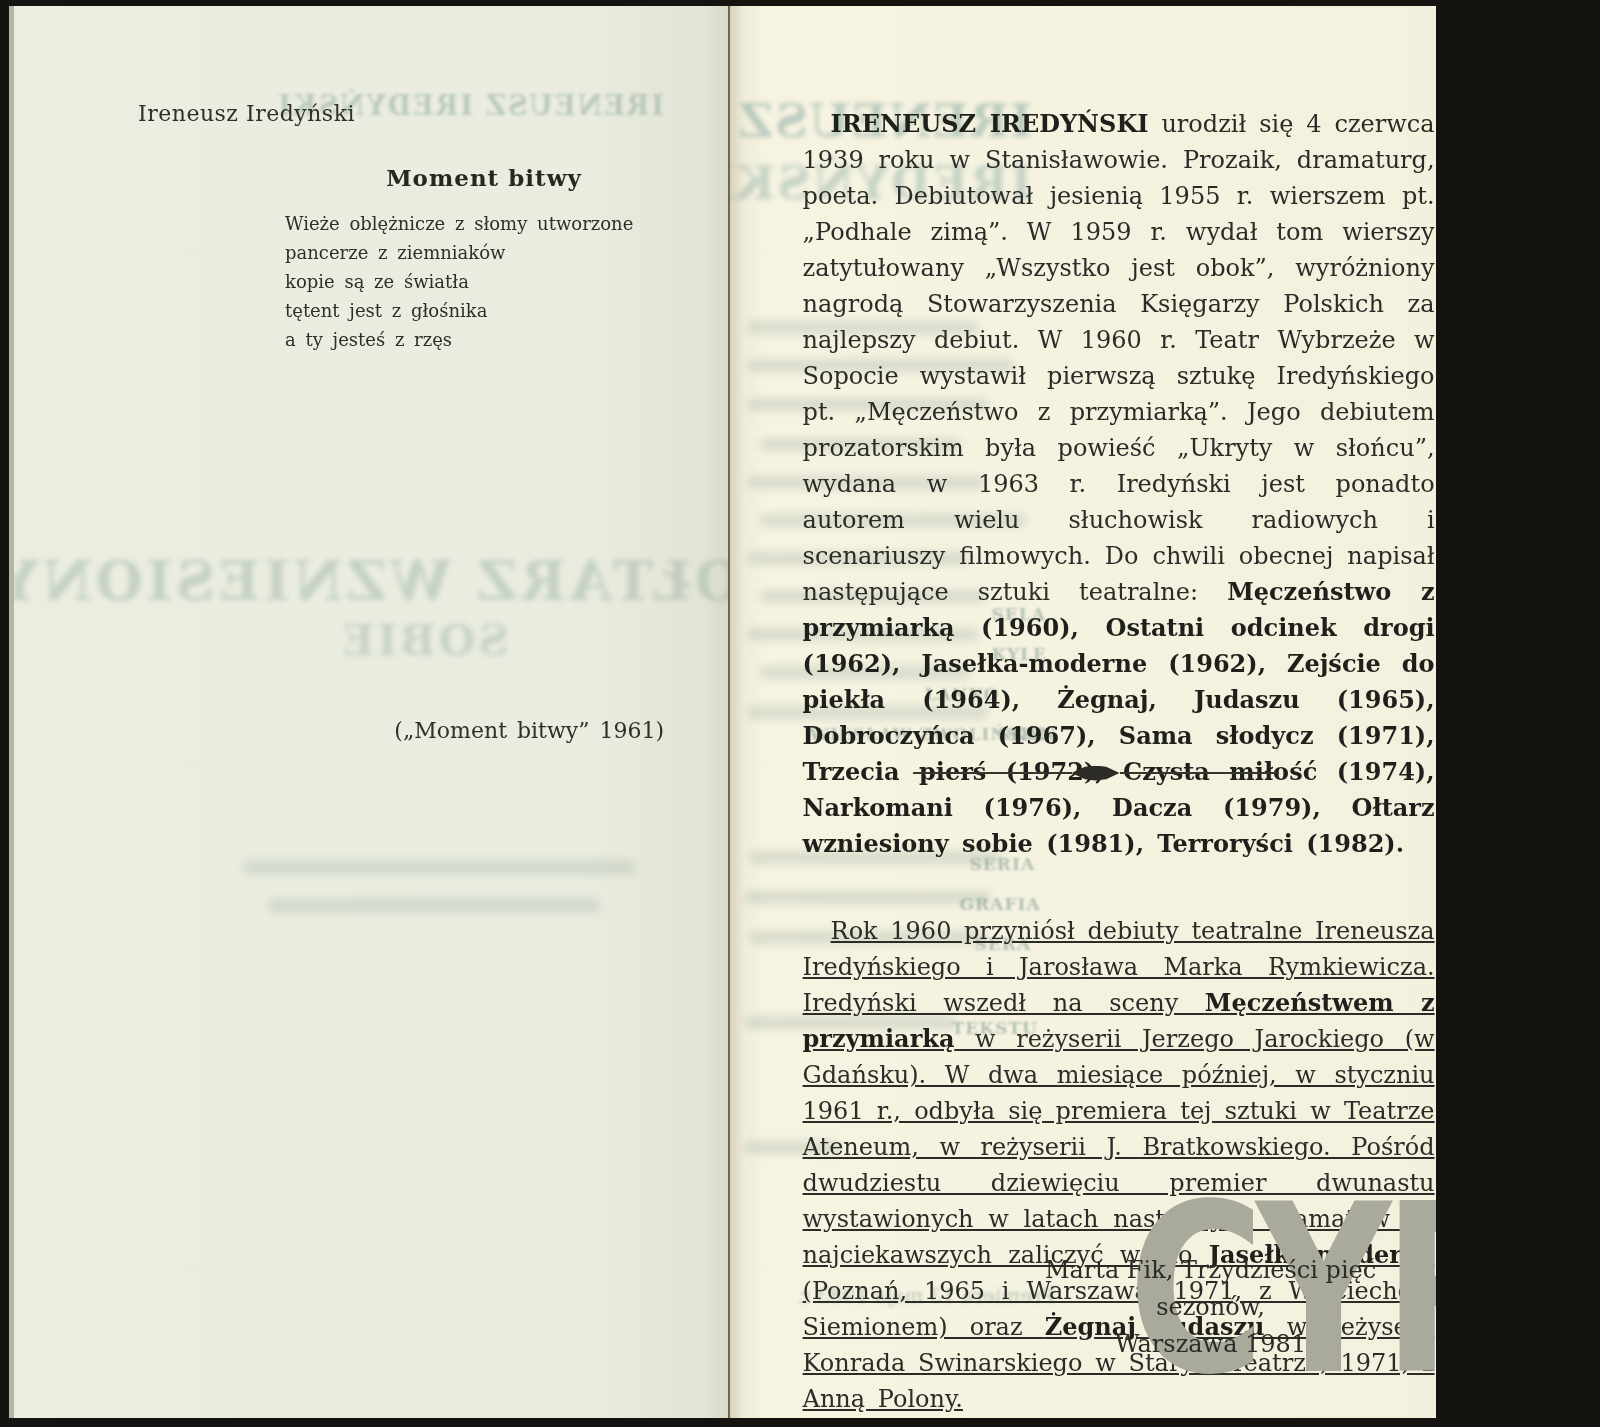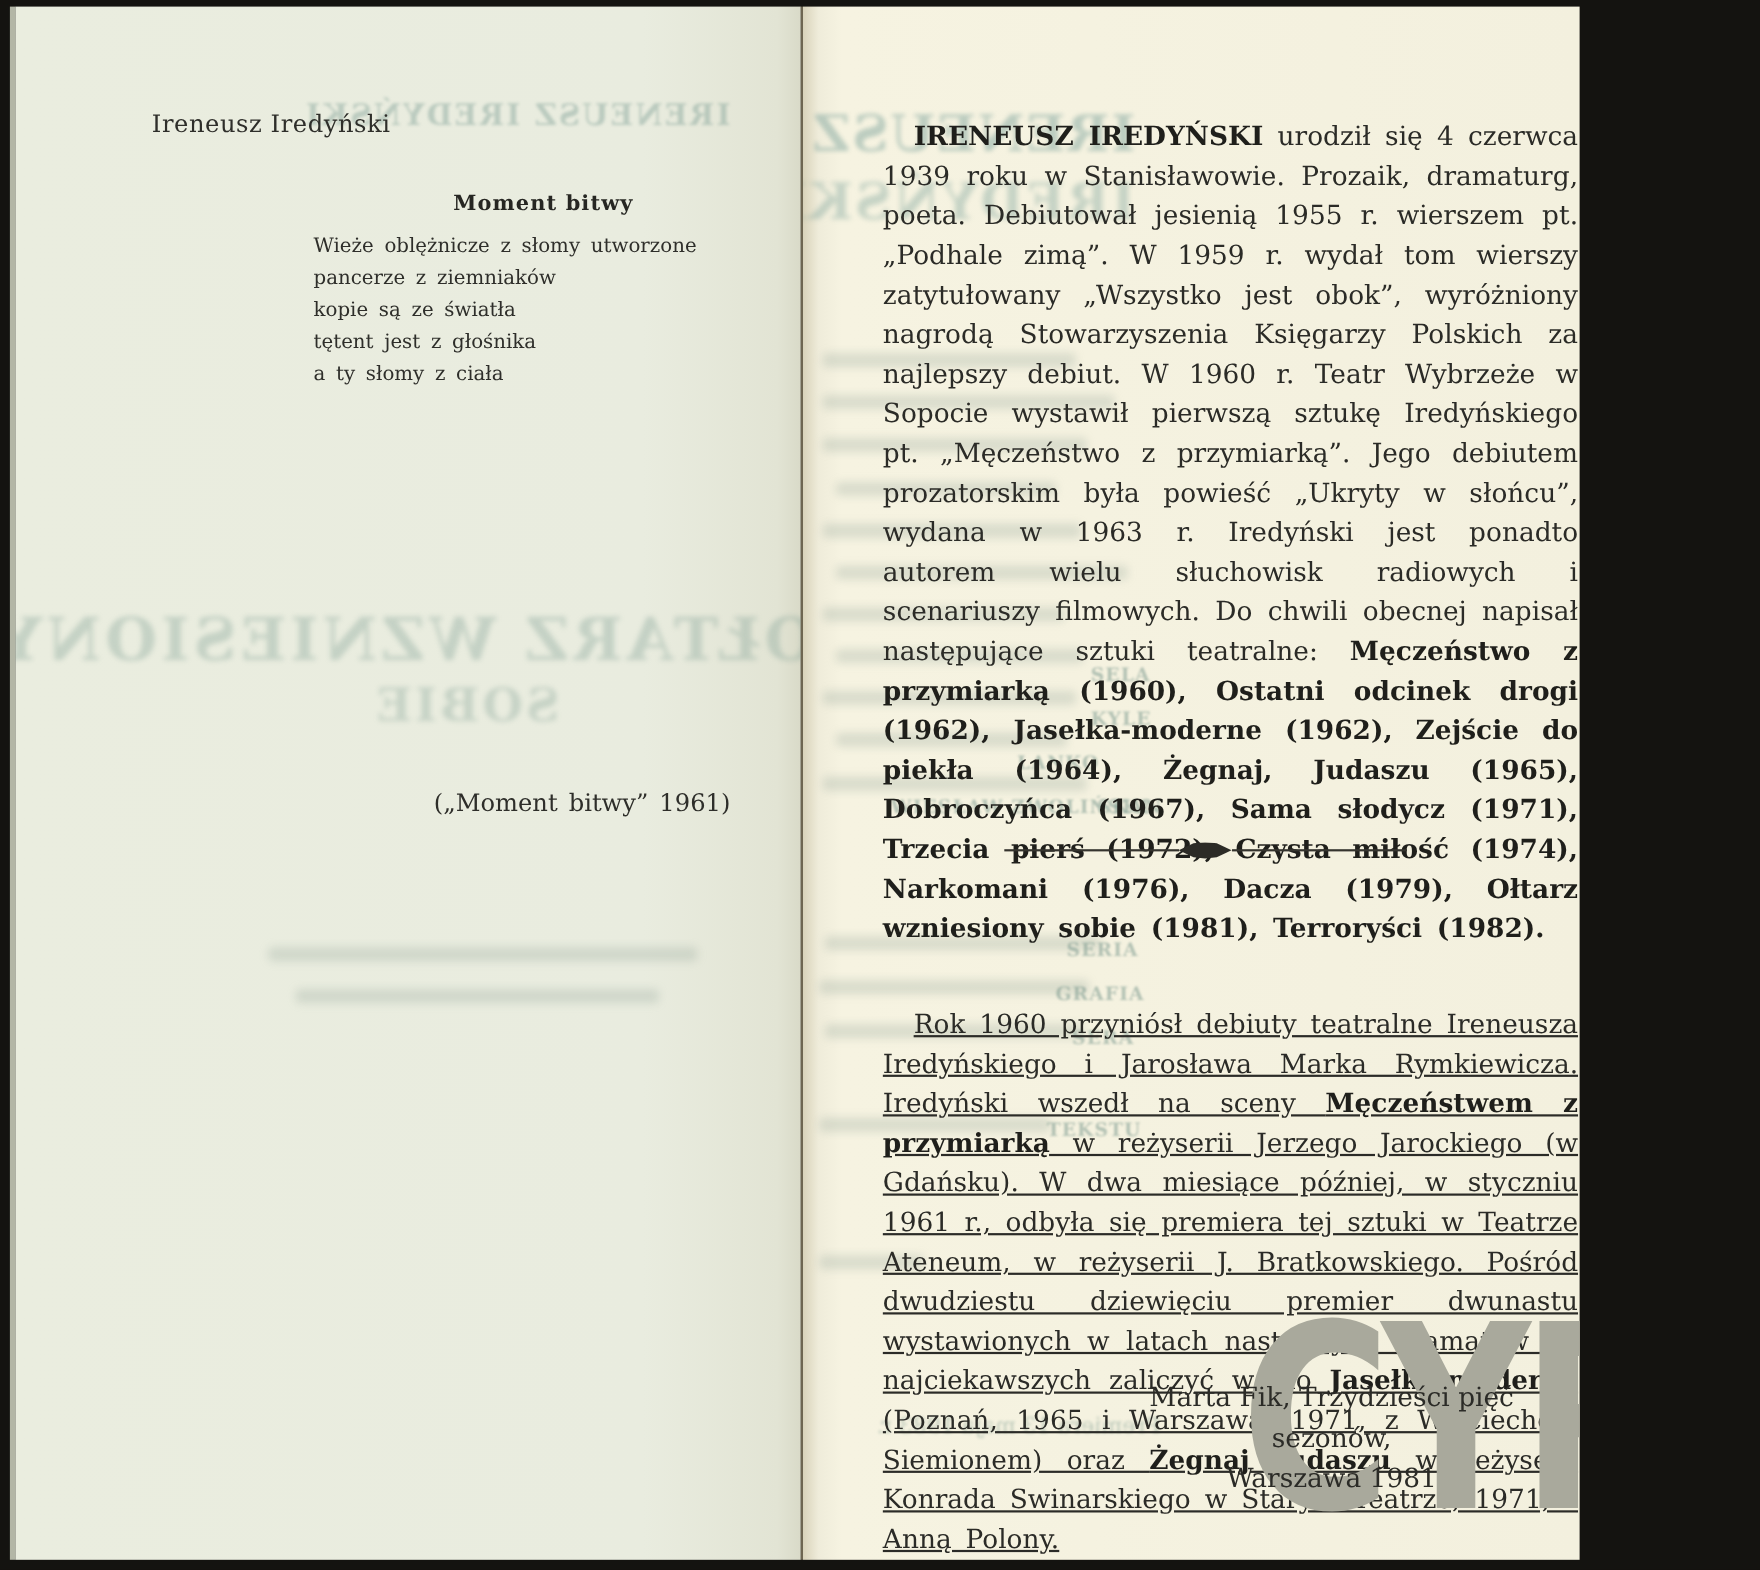--- a/index.html
+++ b/index.html
@@ -17,22 +17,22 @@
     width:796px;
     background:linear-gradient(90deg,#eaeddf 0%,#e9ecdf 80%,#e2e4d4 97%,#d9dac8 100%);
   }
   .page-right{
     width:788px;
     background:linear-gradient(90deg,#d9d3ba 0%,#efecda 2%,#f6f3e1 5%,#f3f0de 100%);
     border-left:2px solid #6e6651;
   }
   
   .author{position:absolute;left:124px;top:95px;font-size:22px;color:#2e2e2a;letter-spacing:.5px;}
-  .poem-title{position:absolute;left:270px;top:158px;width:400px;margin:10px;text-align:center;
-    font-size:19px;font-weight:bold;color:#262622;letter-spacing:1px;}
+  .poem-title{position:absolute;left:270px;top:158px;width:400px;margin:0;text-align:center;
+    font-size:23px;font-weight:bold;color:#262622;letter-spacing:1px;}
   .stanza{position:absolute;left:271px;font-size:18px;line-height:29px;color:#2e2e2a;word-spacing:4px;}
   .stanza-1{top:203px;} .stanza-2{top:373px;} .stanza-3{top:548px;}
   .poem-attrib{position:absolute;left:270px;top:712px;width:380px;text-align:right;
     font-size:22px;color:#2e2e2a;word-spacing:3px;}
   
   .bio,.note{
     position:absolute;left:57px;width:632px;margin:16px;
     font-size:24px;line-height:36px;color:#2b2b27;
     text-align:justify;word-spacing:5px;text-indent:28px;
   }
@@ -82,21 +82,21 @@
     <div class="gbar" style="left:230px;top:855px;width:390px;"></div>
     <div class="gbar" style="left:255px;top:893px;width:330px;"></div>
 
     <div class="author">Ireneusz Iredyński</div>
     <h1 class="poem-title">Moment bitwy</h1>
     <div class="stanza stanza-1">
         <div>Wieże oblężnicze z słomy utworzone</div>
         <div>pancerze z ziemniaków</div>
         <div>kopie są ze światła</div>
         <div>tętent jest z głośnika</div>
-        <div>a ty słomy z ciała</div>
+        <div>a ty jesteś z rzęs</div>
       </div>
     <div class="poem-attrib">(„Moment bitwy” 1961)</div>
   </div>
 
   <div class="page page-right">
 
     <div class="ghost ghost-rp-title1">IRENEUSZ</div>
     <div class="ghost ghost-rp-title2">IREDYŃSKI</div>
 
     <div class="gbar" style="left:18px;top:315px;width:230px;"></div>

